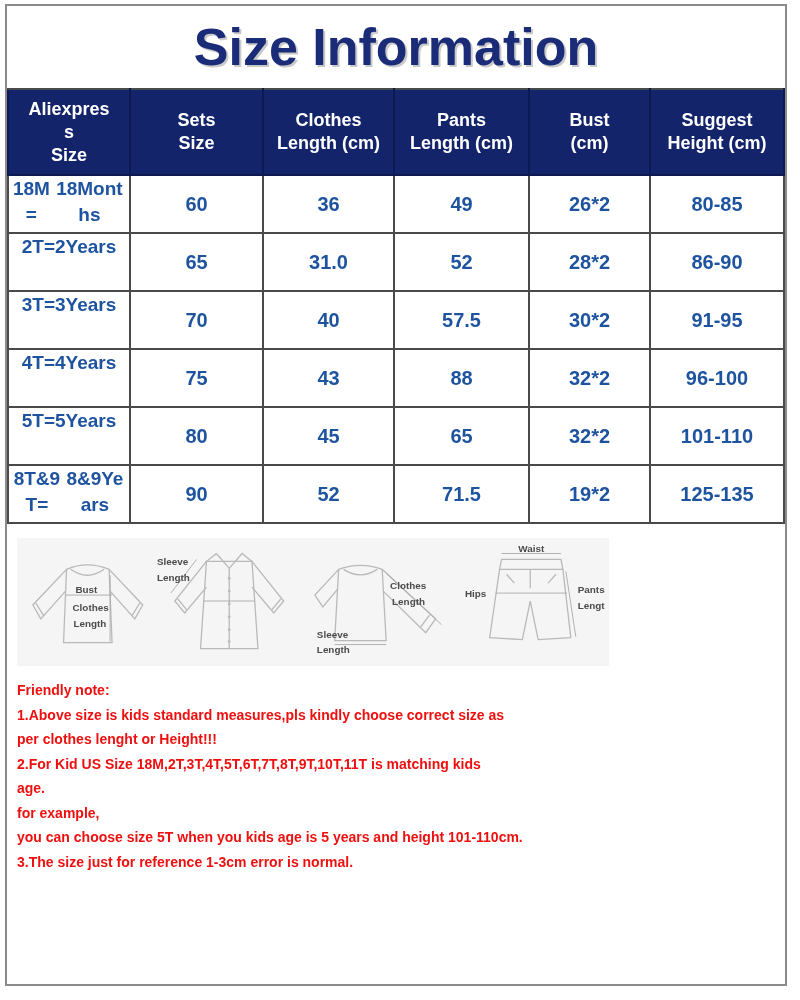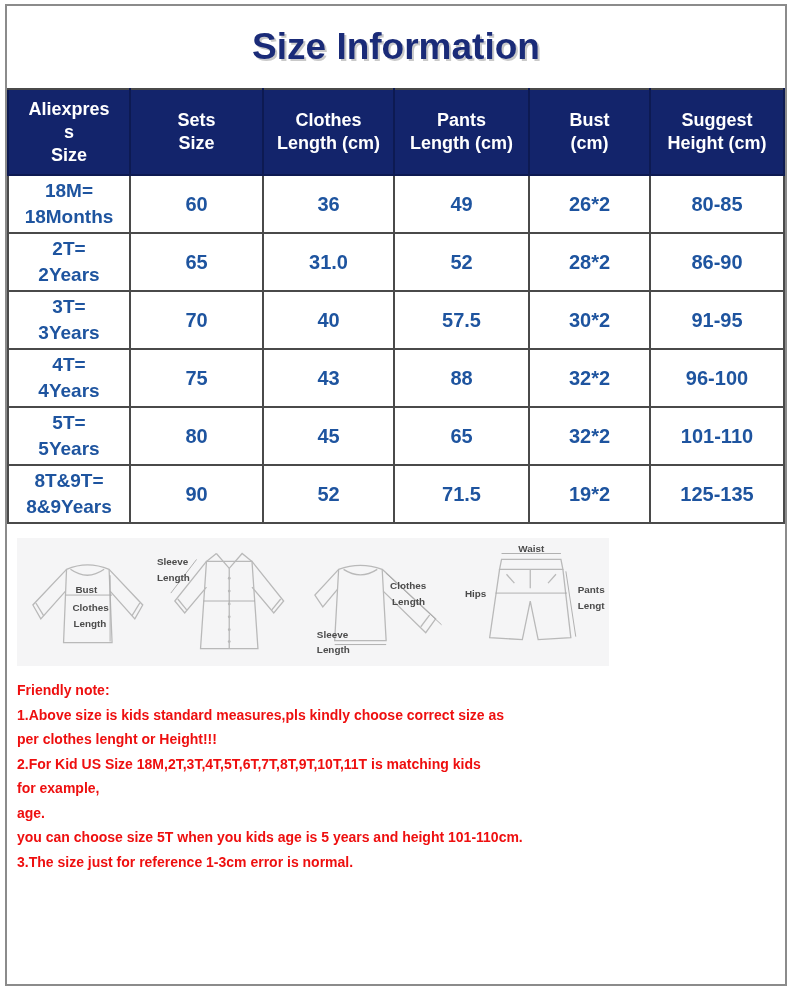--- a/index.html
+++ b/index.html
@@ -6,40 +6,40 @@
   body{
     width:800px;height:1000px;position:relative;background:#ffffff;
     font-family:"Liberation Sans",sans-serif;overflow:hidden;
   }
   .frame{
     position:absolute;left:5px;top:4px;width:782px;height:982px;
     border:2px solid #8b8b8b;background:#ffffff;box-sizing:border-box;
   }
   .title{
     height:82px;display:flex;align-items:center;justify-content:center;
-    font-size:37px;font-weight:bold;color:var(--title-text,#1a2b78);
+    font-size:52px;font-weight:bold;color:var(--title-text,#1a2b78);
     letter-spacing:0px;text-shadow:2px 2px 0 #c9c9c9;
   }
   table.size-table{
     width:100%;border-collapse:collapse;table-layout:fixed;
   }
   .size-table th,.size-table td{
     border:2px solid #4a4a4a;text-align:center;vertical-align:middle;
     padding:0 2px;box-sizing:border-box;
   }
   .size-table thead th{
     background:var(--header-bg,#13246b);color:#ffffff;
     font-size:18px;font-weight:bold;height:86px;line-height:23px;
     border-color:#0d1a52;border-top-color:#4a4a4a;
   }
   .size-table td{
     color:var(--cell-text,#1e549f);font-weight:bold;font-size:20px;
   }
   .cellbox{
-    height:56px;overflow:hidden;display:flex;flex-direction:column;
+    height:56px;overflow:hidden;display:flex;flex-direction:row;
     justify-content:center;font-size:19px;line-height:26px;
     overflow-wrap:anywhere;
   }
   .cellbox.top-align{justify-content:flex-start;}
   td.num{height:56px;}
   .diagram-strip{
     margin:14px 0 0 10px;width:592px;height:128px;background:#f5f5f6;
     display:flex;align-items:center;justify-content:space-between;padding:0 4px;
     box-sizing:border-box;
   }
@@ -246,19 +246,19 @@
       <text class="dlabel" x="122" y="66">Length</text>
     </svg>
 
   </div>
 
   <div class="note">
       <div>Friendly note:</div>
       <div>1.Above size is kids standard measures,pls kindly choose correct size as</div>
       <div>per clothes lenght or Height!!!</div>
       <div>2.For Kid US Size 18M,2T,3T,4T,5T,6T,7T,8T,9T,10T,11T is matching kids</div>
+      <div>age.</div>
       <div>for example,</div>
-      <div>age.</div>
       <div>you can choose size 5T when you kids age is 5 years and height 101-110cm.</div>
       <div>3.The size just for reference 1-3cm error is normal.</div>
     </div>
 
 </div>
 
 </body></html>

